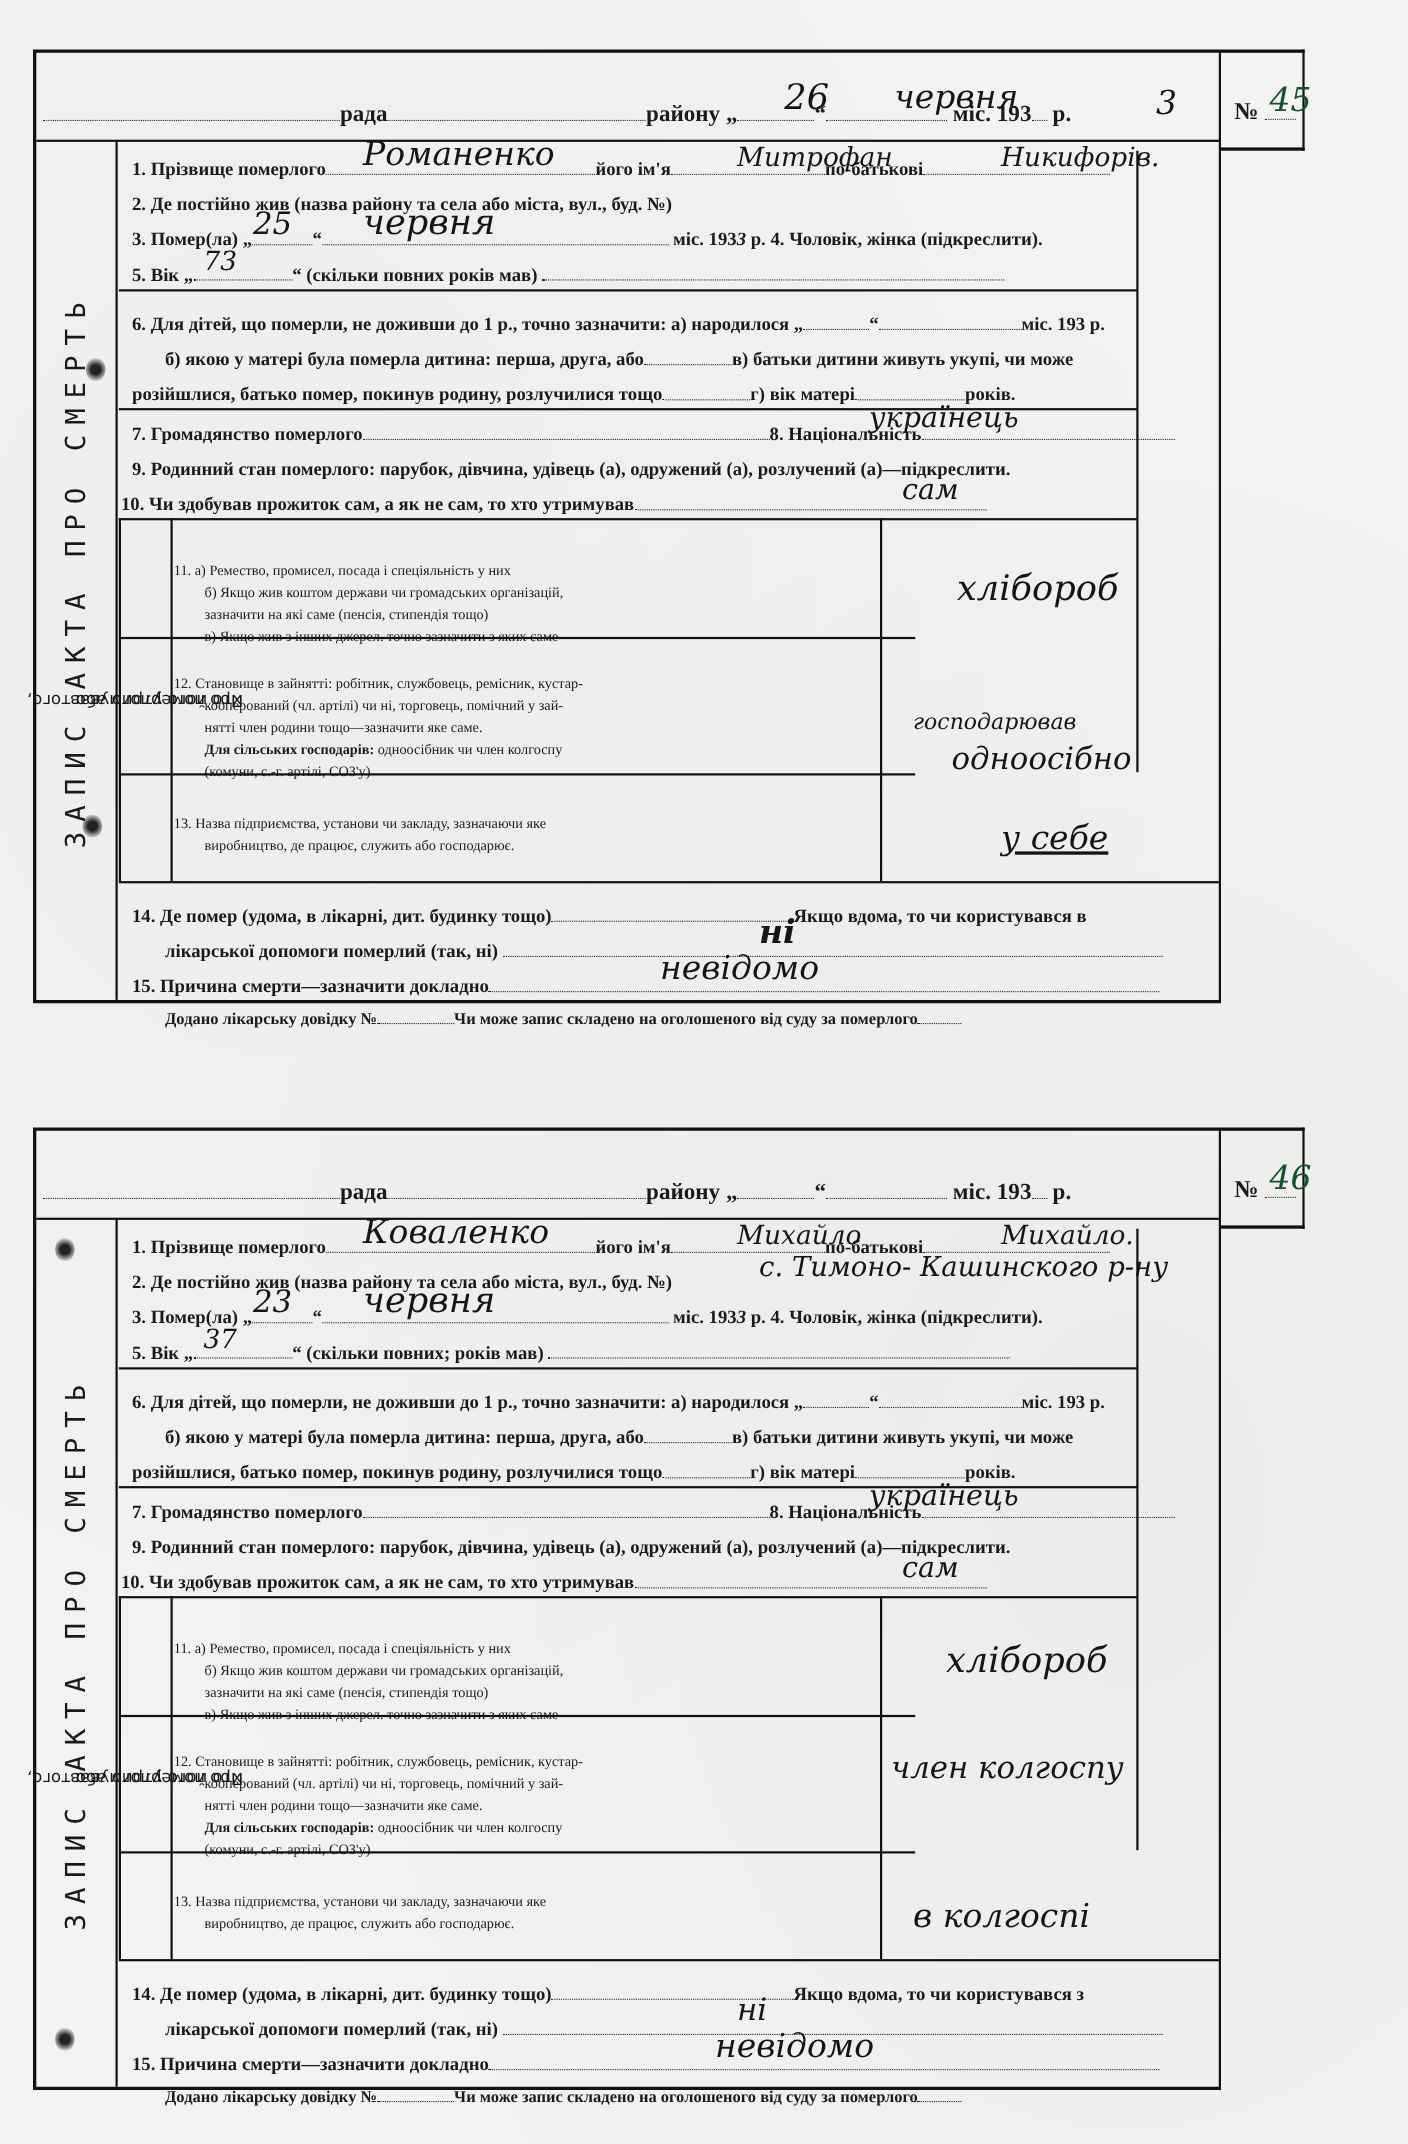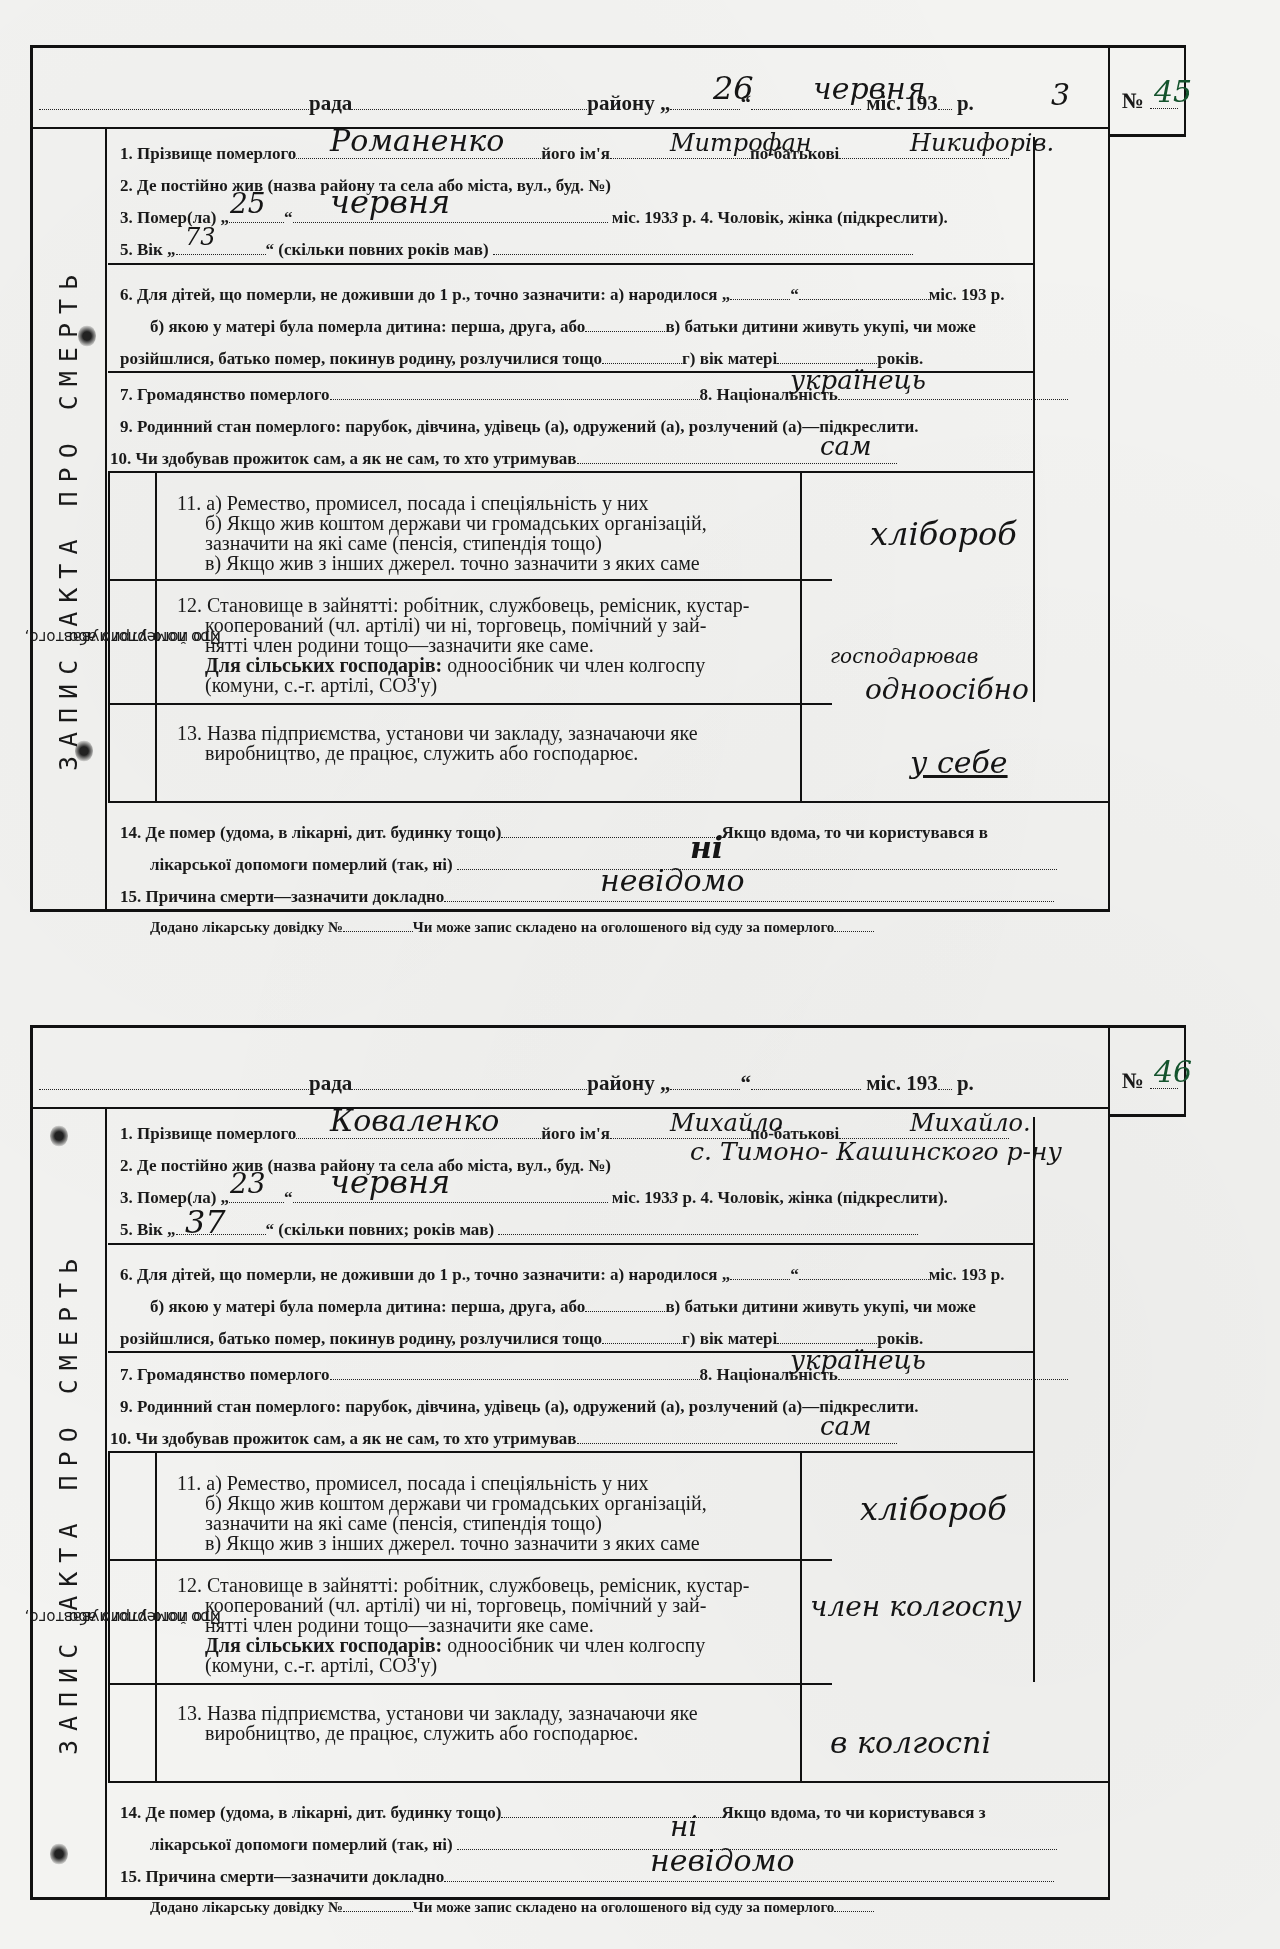--- a/index.html
+++ b/index.html
@@ -47,21 +47,21 @@
   .dotfill { display: inline-block; border-bottom: 1.5px dotted #222; vertical-align: baseline; height: 1px; }
   .hand {
     font-family: "DejaVu Serif", serif; font-style: italic; color: #151515;
     position: absolute; white-space: nowrap;
   }
   .hr { position: absolute; left: 78px; right: 0; border-top: 2px solid #111; }
   .hr-full { position: absolute; left: 0; right: 0; border-top: 2px solid #111; }
   .sub-table { position: absolute; left: 78px; width: 722px; border-left: 2px solid #111; }
   .sub-side { position: absolute; left: 0; width: 45px; top: 0; bottom: 0; border-right: 2px solid #111; display:flex; align-items:center; justify-content:center; }
   .sub-side span { transform: rotate(-90deg); white-space: nowrap; font-family: "DejaVu Sans", sans-serif; font-size: 15px; text-align: center; line-height: 19px; display: inline-block; }
-  .cell-text { position: absolute; left: 67px; width: 600px; font-size: 20px; line-height: 20px; }
+  .cell-text { position: absolute; left: 48px; width: 600px; font-size: 13px; line-height: 20px; margin-top: 16px; }
   .vline { position: absolute; border-left: 2px solid #111; }
   .b { font-weight: bold; }
   .stain { position: absolute; width: 18px; height: 22px; border-radius: 50%; background: radial-gradient(circle, #222 30%, rgba(0,0,0,0.15) 70%, transparent 75%); }
 </style>
 </head>
 <body>
 
 <div class="page-noise"></div>
 
 <section class="form" style="top:45px; height:867px;">
@@ -188,21 +188,21 @@
   <span class="hand" style="left:880px; top:84px; font-size:24px;">Михайло.</span>
 
   <span class="line" style="left:90px; top:131px;"><span>2. Де постійно жив (назва району та села або міста, вул., буд. №)</span></span>
   <span class="hand" style="left:660px; top:112px; font-size:25px;">с. Тимоно- Кашинского р-ну</span>
 
   <span class="line" style="left:90px; top:163px;"><span>3. Помер(ла)</span> „<span class="dotfill" style="width:55px;"></span>“<span class="dotfill" style="width:315px;"></span> <span>міс. 193</span><span style="font-style:italic;">3</span> <span>р. 4. Чоловік, жінка (підкреслити).</span></span>
   <span class="hand" style="left:200px; top:142px; font-size:28px;">23</span>
   <span class="hand" style="left:300px; top:138px; font-size:32px;">червня</span>
 
   <span class="line" style="left:90px; top:195px;"><span>5. Вік</span> „<span class="dotfill" style="width:90px;"></span>“ <span>(скільки повних; років мав)</span> <span class="dotfill" style="width:420px;"></span></span>
-  <span class="hand" style="left:155px; top:178px; font-size:32px;text-align:right;">37</span>
+  <span class="hand" style="left:155px; top:178px; font-size:24px;text-align:right;">37</span>
 
   <div class="hr" style="top:218px; right:76px;"></div>
   <div class="vline" style="left:1003px; top:92px; height:565px;"></div>
 
   <span class="line" style="left:90px; top:240px;"><span>6. Для дітей, що померли, не доживши до 1 р., точно зазначити: а) народилося „</span><span class="dotfill" style="width:60px;"></span>“<span class="dotfill" style="width:130px;"></span><span>міс. 193   р.</span></span>
   <span class="line" style="left:120px; top:272px;"><span>б) якою у матері була померла дитина: перша, друга, або</span><span class="dotfill" style="width:80px;"></span><span>в) батьки дитини живуть укупі, чи може</span></span>
   <span class="line" style="left:90px; top:304px;"><span>розійшлися, батько помер, покинув родину, розлучилися тощо</span><span class="dotfill" style="width:80px;"></span><span>г) вік матері</span><span class="dotfill" style="width:100px;"></span><span>років.</span></span>
   <div class="hr" style="top:326px; right:76px;"></div>
 
   <span class="line" style="left:90px; top:340px;"><span>7. Громадянство померлого</span><span class="dotfill" style="width:370px;"></span><span>8. Національність</span><span class="dotfill" style="width:230px;"></span></span>

